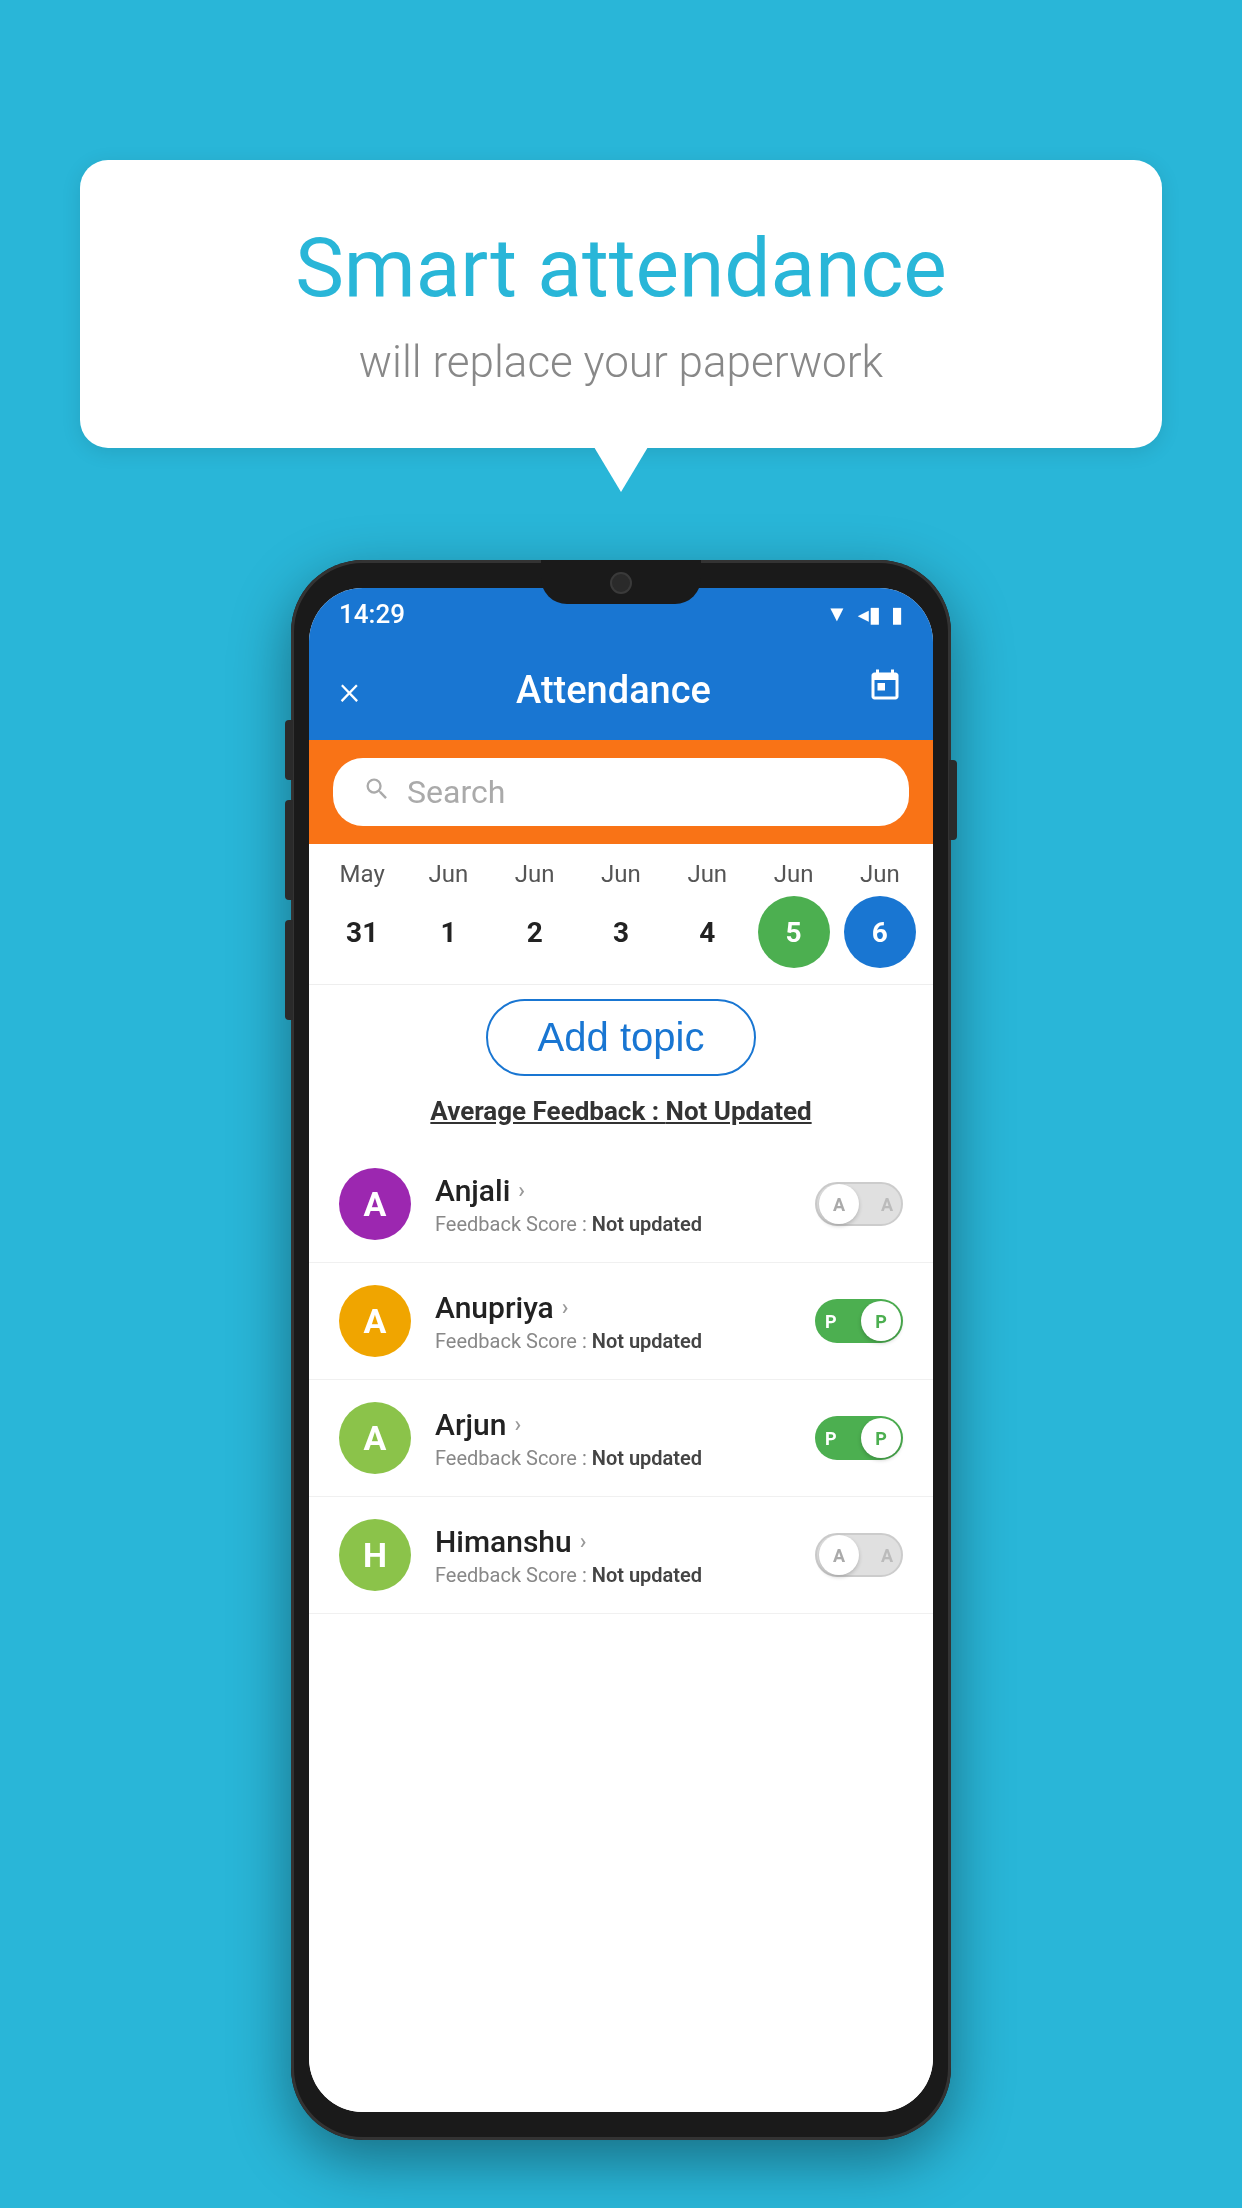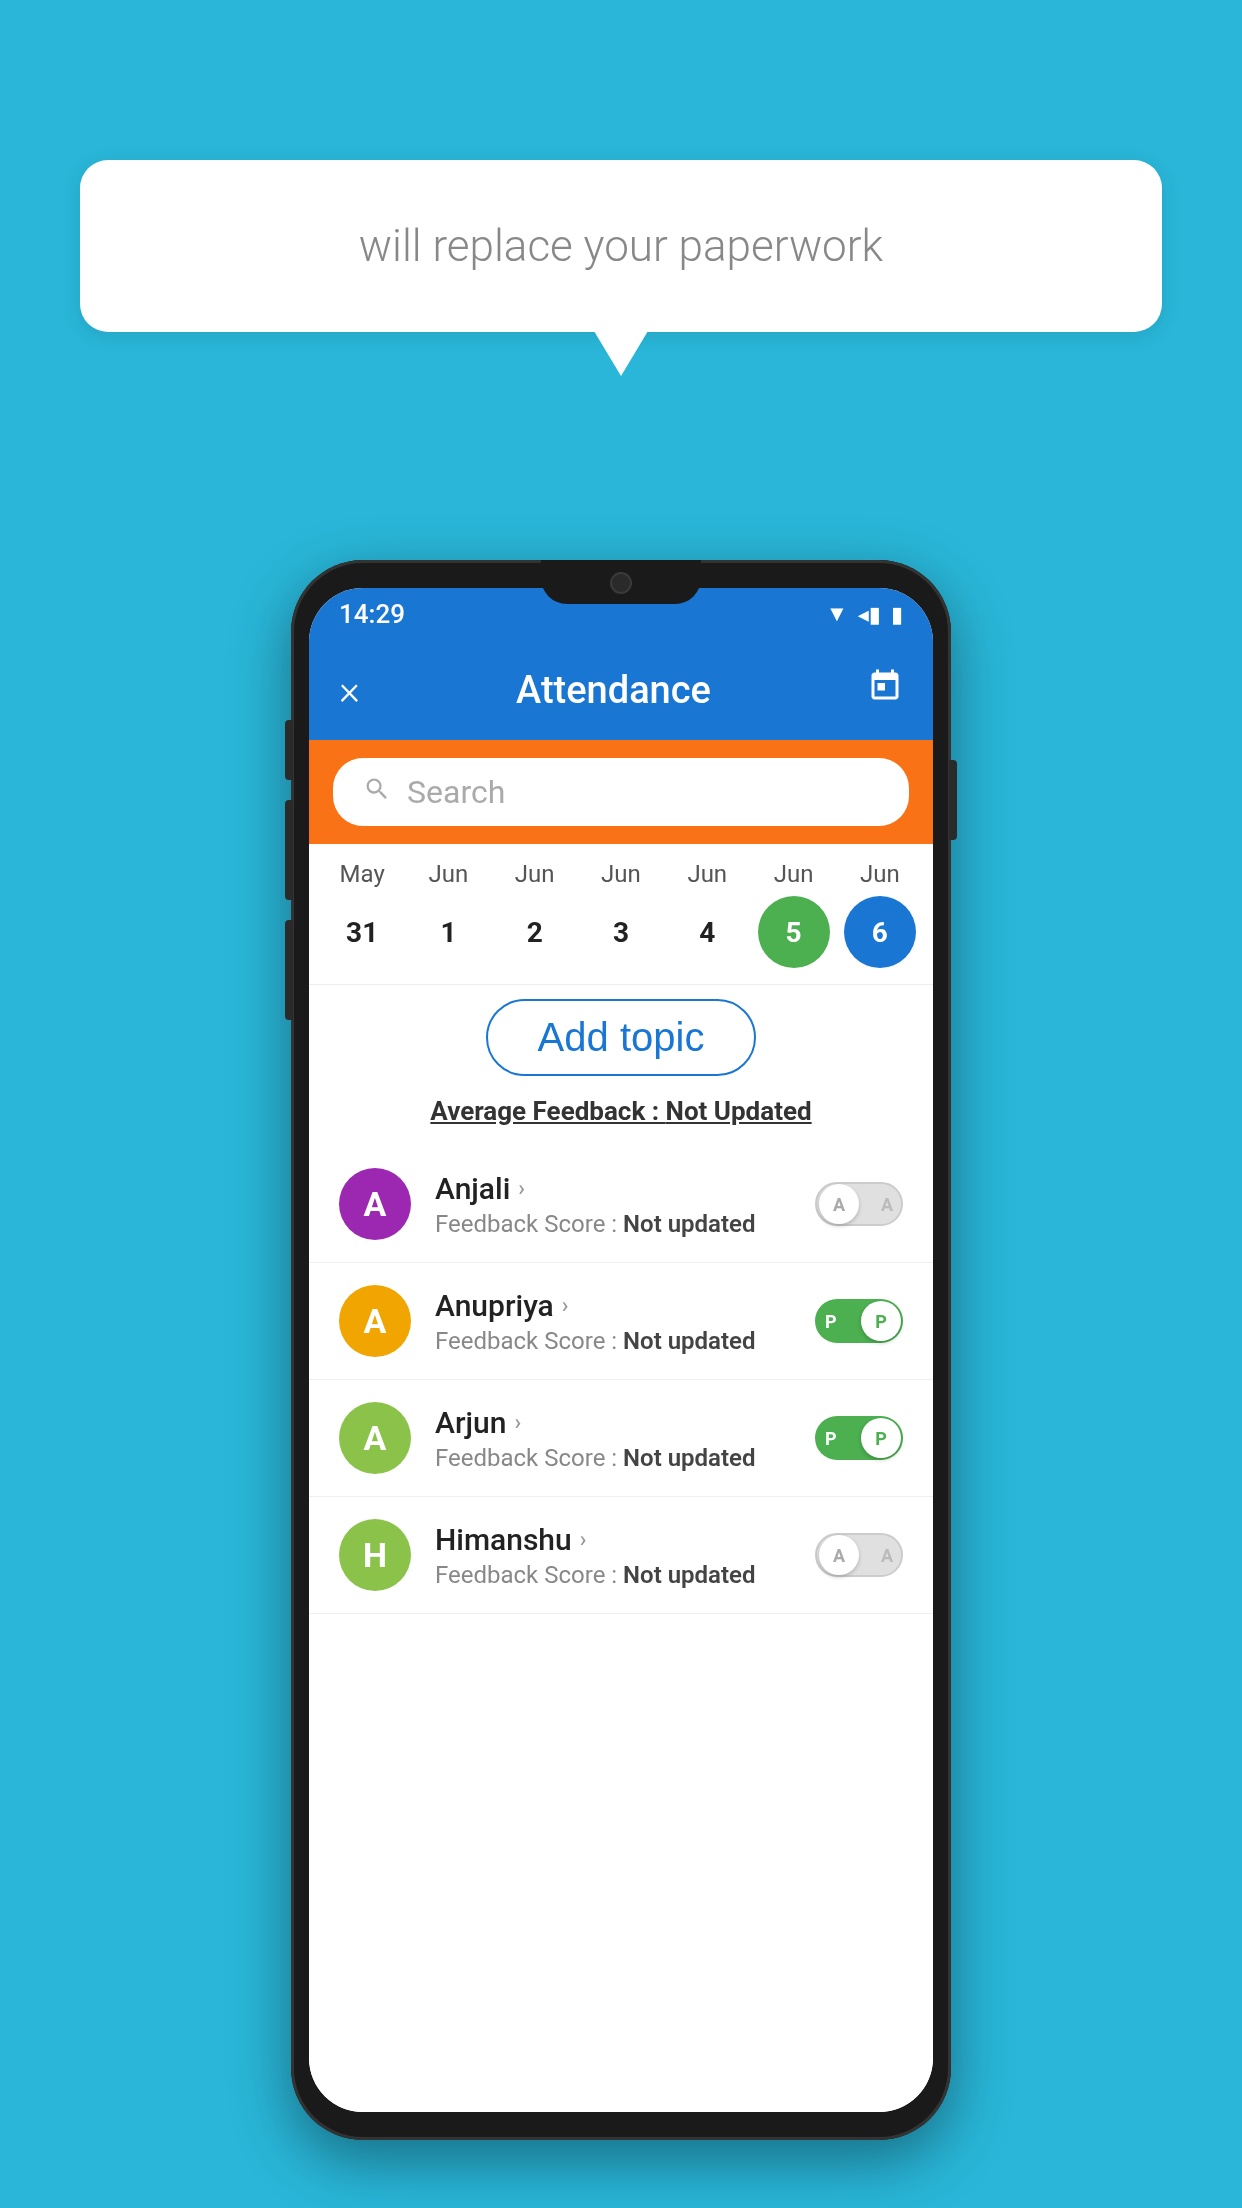--- a/index.html
+++ b/index.html
@@ -366,21 +366,21 @@
       align-items: center;
       gap: 8px;
     }
 
     .student-name .chevron {
       font-size: 22px;
       color: #999;
     }
 
     .student-feedback {
-      font-size: 24px;
+      font-size: 20px;
       color: #888;
       margin-top: 4px;
     }
 
     .student-feedback span {
       font-weight: 600;
       color: #444;
     }
 
     
@@ -452,20 +452,21 @@
       display: flex;
       flex-direction: column;
       overflow: hidden;
     }
   </style>
 </head>
 <body>
 
 <div class="speech-bubble-container">
   <div class="speech-bubble">
+    <div class="bubble-title">Smart attendance</div>
     <div class="bubble-subtitle">will replace your paperwork</div>
   </div>
 </div>
 
 <div class="phone-container">
   <div class="phone-outer">
 
     <div class="phone-notch">
       <div class="phone-camera"></div>
     </div>

